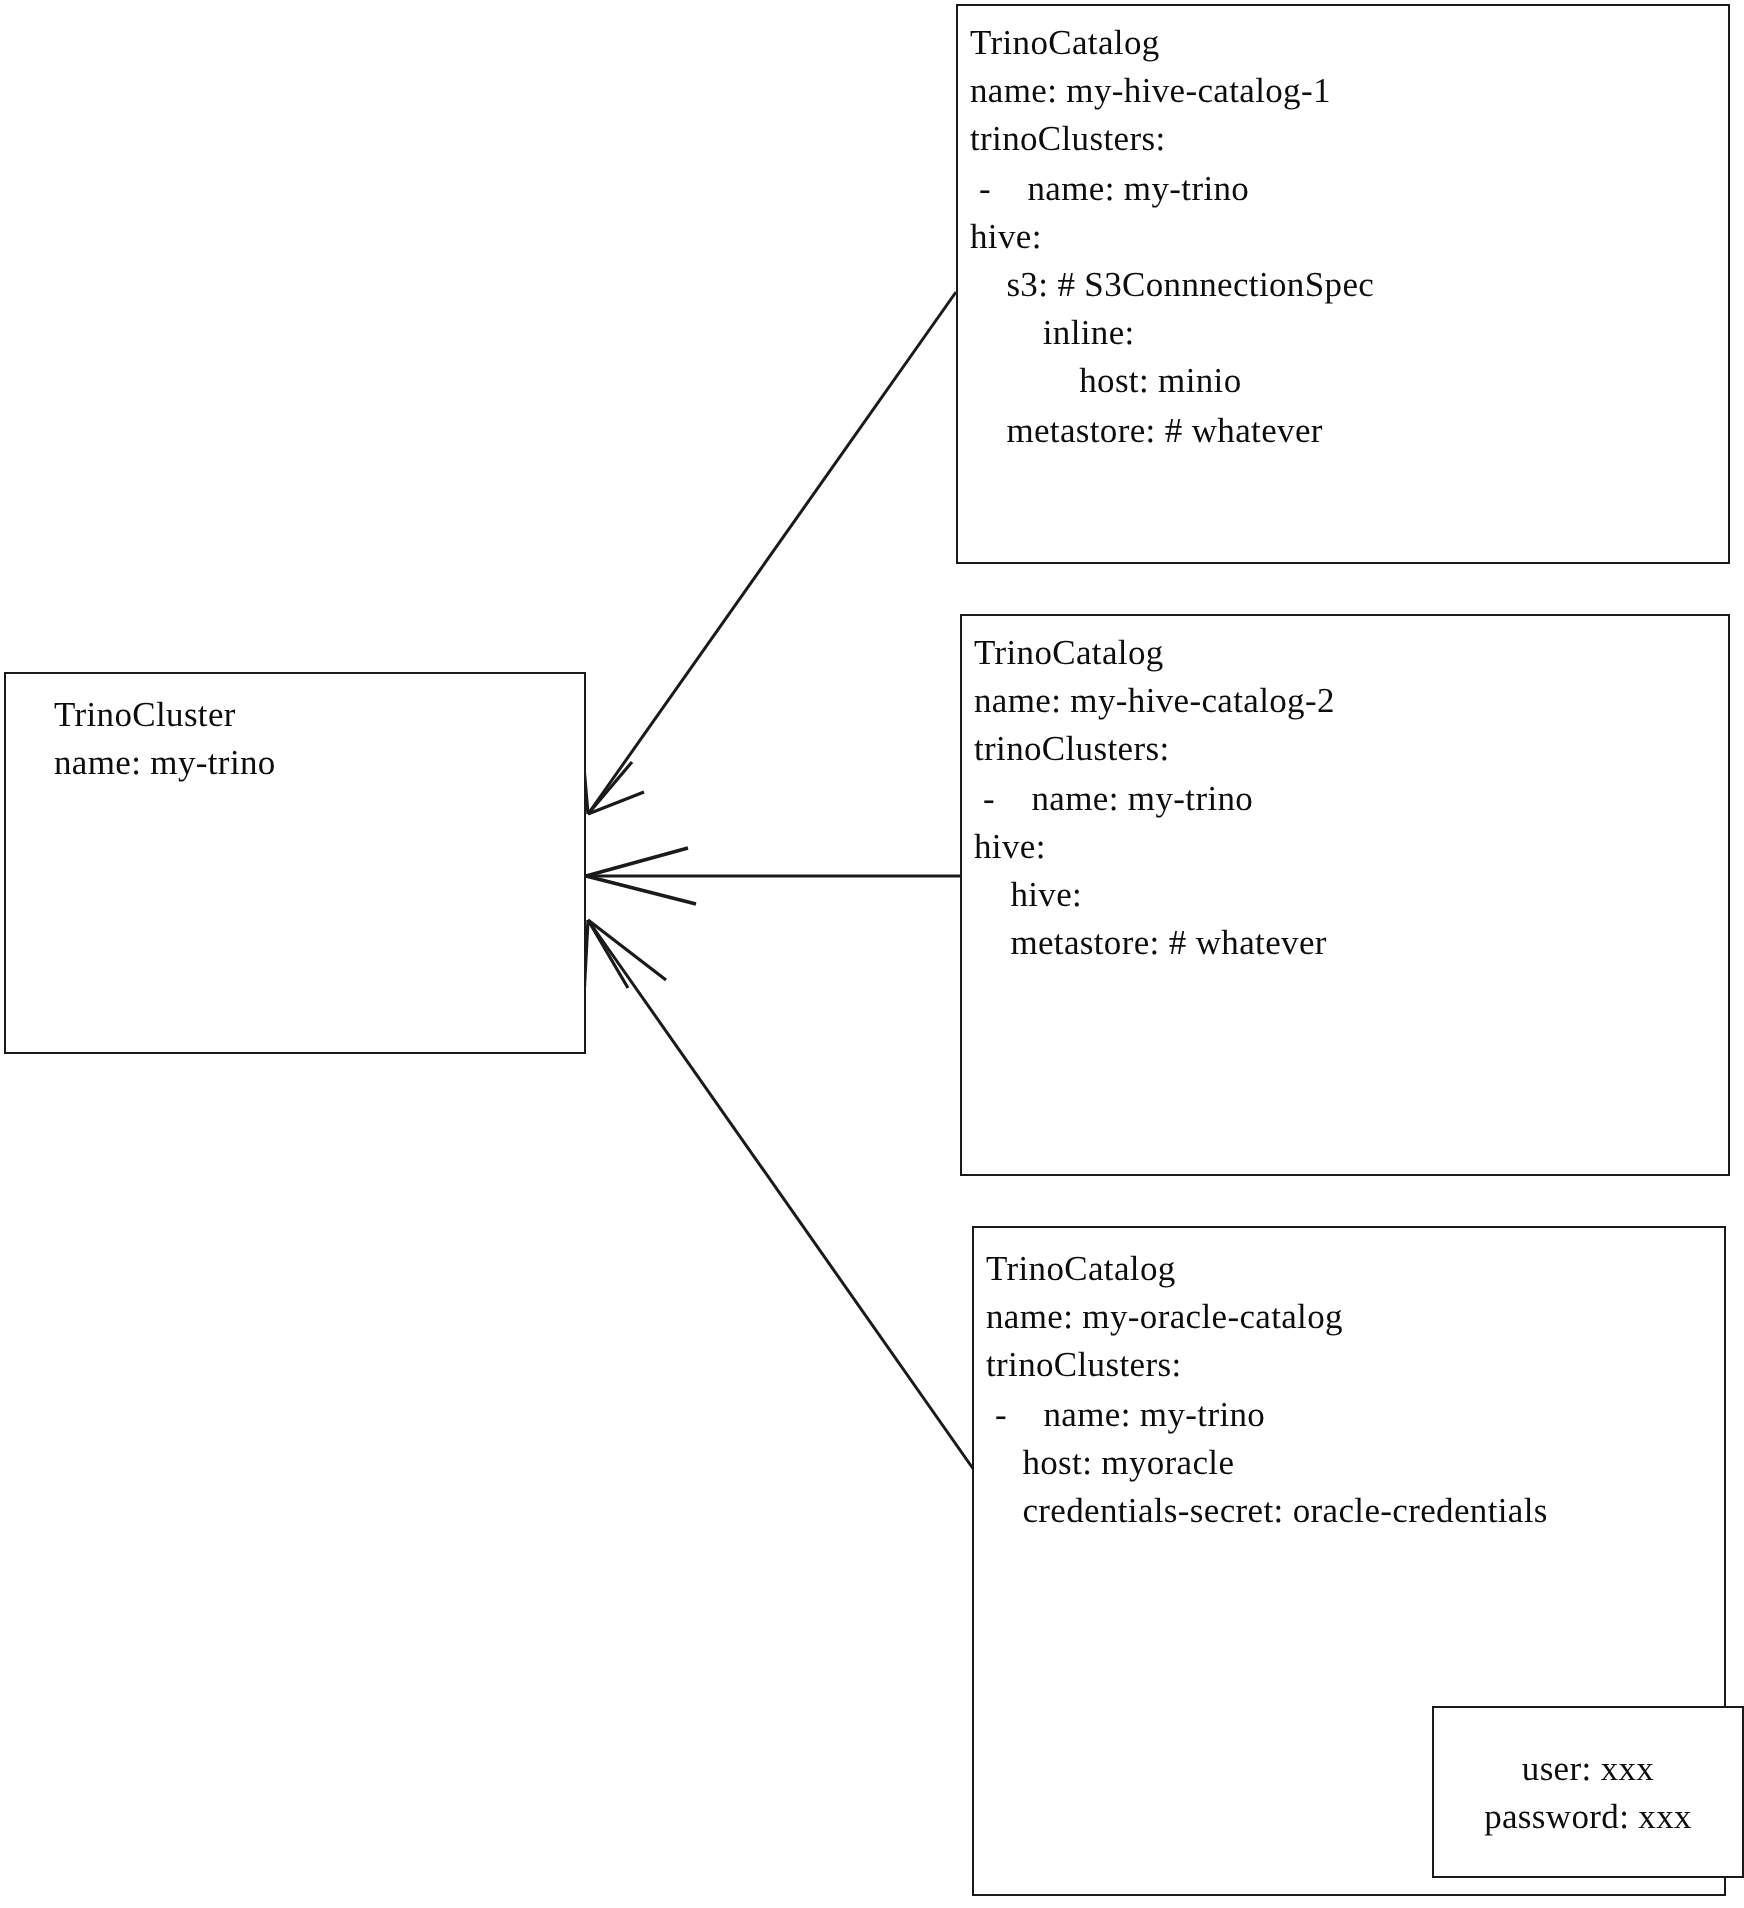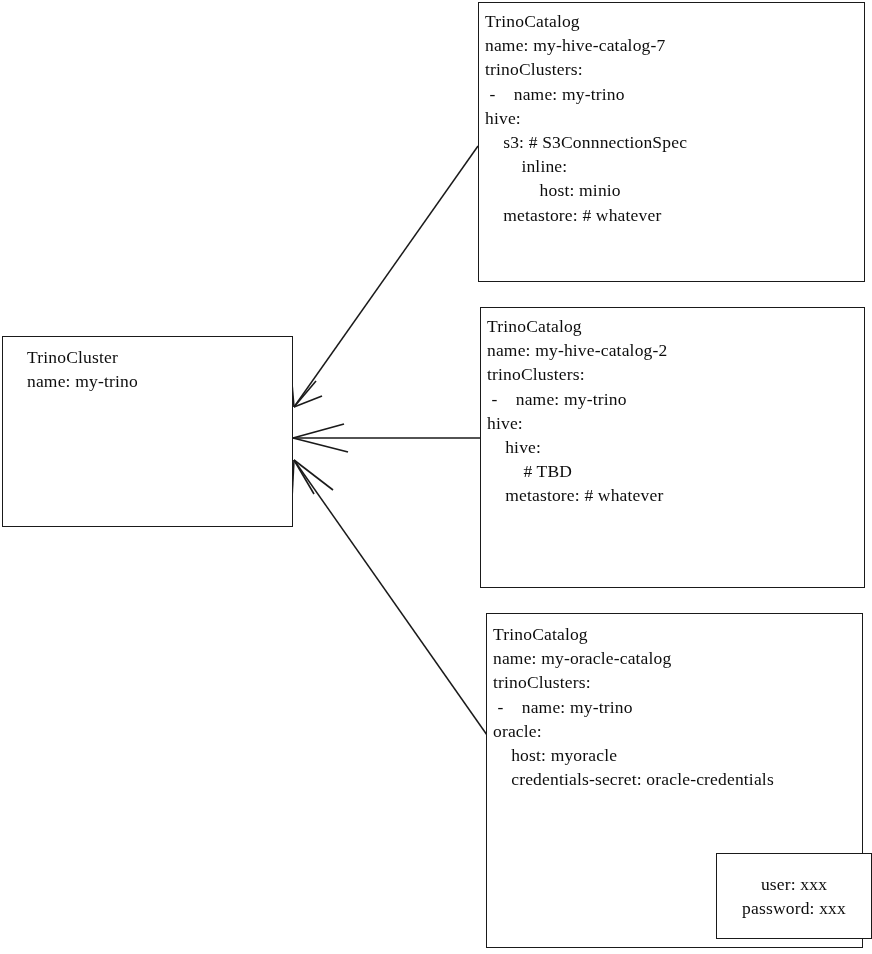--- a/index.html
+++ b/index.html
@@ -128,51 +128,49 @@
   <div class="node" id="trino-cluster">
     <div class="node-body">
       <div class="line">TrinoCluster</div>
       <div class="line">name: my-trino</div>
     </div>
   </div>
 
   <div class="node" id="catalog-hive-1">
     <div class="node-body">
       <div class="line">TrinoCatalog</div>
-      <div class="line">name: my-hive-catalog-7</div>
+      <div class="line">name: my-hive-catalog-1</div>
       <div class="line">trinoClusters:</div>
       <div class="line"> -    name: my-trino</div>
       <div class="line">hive:</div>
       <div class="line">    s3: # S3ConnnectionSpec</div>
       <div class="line">        inline:</div>
       <div class="line">            host: minio</div>
       <div class="line">    metastore: # whatever</div>
     </div>
   </div>
 
   <div class="node" id="catalog-hive-2">
     <div class="node-body">
       <div class="line">TrinoCatalog</div>
       <div class="line">name: my-hive-catalog-2</div>
       <div class="line">trinoClusters:</div>
       <div class="line"> -    name: my-trino</div>
       <div class="line">hive:</div>
       <div class="line">    hive:</div>
-      <div class="line">        # TBD</div>
       <div class="line">    metastore: # whatever</div>
     </div>
   </div>
 
   <div class="node" id="catalog-oracle">
     <div class="node-body">
       <div class="line">TrinoCatalog</div>
       <div class="line">name: my-oracle-catalog</div>
       <div class="line">trinoClusters:</div>
       <div class="line"> -    name: my-trino</div>
-      <div class="line">oracle:</div>
       <div class="line">    host: myoracle</div>
       <div class="line">    credentials-secret: oracle-credentials</div>
     </div>
 
     <div id="credentials-secret-box">
       <div class="line">user: xxx</div>
       <div class="line">password: xxx</div>
     </div>
   </div>
 

